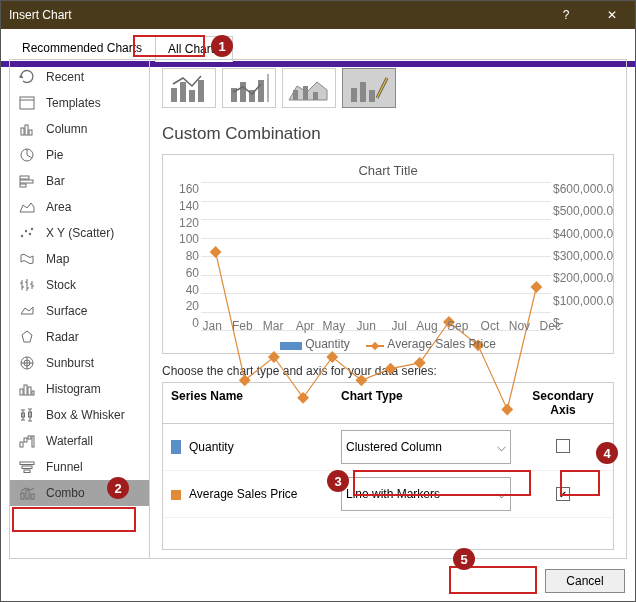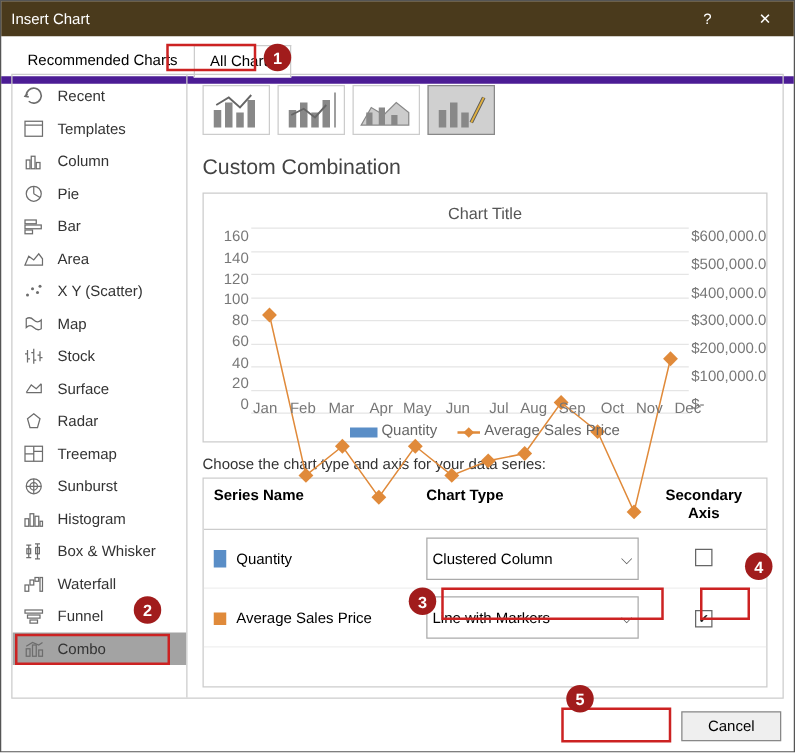--- a/index.html
+++ b/index.html
@@ -182,29 +182,20 @@
       <div class="side-item">
           <span class="side-icon">
             <svg width="16" height="16" viewBox="0 0 16 16">
               <polygon points="8,2 13,6 11,13 5,13 3,6" fill="none" stroke="currentColor"></polygon>
             </svg>
           </span>
           <span>Radar</span>
         </div>
       <div class="side-item">
           <span class="side-icon">
-            <svg width="16" height="14" viewBox="0 0 16 14">
-              <rect x="1" y="1" width="14" height="12" fill="none" stroke="currentColor"></rect>
-              <path d="M8 1 V13 M1 7 H8 M8 5 H15" stroke="currentColor"></path>
-            </svg>
-          </span>
-          <span>Treemap</span>
-        </div>
-      <div class="side-item">
-          <span class="side-icon">
             <svg width="16" height="16" viewBox="0 0 16 16">
               <circle cx="8" cy="8" r="6" fill="none" stroke="currentColor"></circle>
               <circle cx="8" cy="8" r="3" fill="none" stroke="currentColor"></circle>
               <path d="M8 2 V14 M2 8 H14" stroke="currentColor"></path>
             </svg>
           </span>
           <span>Sunburst</span>
         </div>
       <div class="side-item">
           <span class="side-icon">

